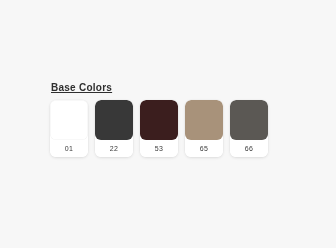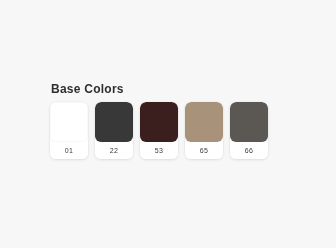--- a/index.html
+++ b/index.html
@@ -12,26 +12,27 @@
     background: #f7f7f7;
     font-family: "Liberation Sans", sans-serif;
     overflow: hidden;
   }
   .palette-panel {
     position: absolute;
     left: 50px;
     top: 83px;
   }
   .panel-title {
-    font-size: 12px;
+    font-size: 10px;
     font-weight: bold;
     color: #2f2f2f;
     letter-spacing: 0.25px;
     margin: 0 0 7px 1px;
     line-height: 1;
+    text-decoration: underline;
   }
   .swatch-row {
     display: flex;
     gap: 7px;
   }
   .swatch-card {
     width: 38px;
     border-radius: 6px;
     background: #ffffff;
     box-shadow: 0 1px 3px rgba(0,0,0,0.10), 0 0 0 0.5px rgba(0,0,0,0.025);

